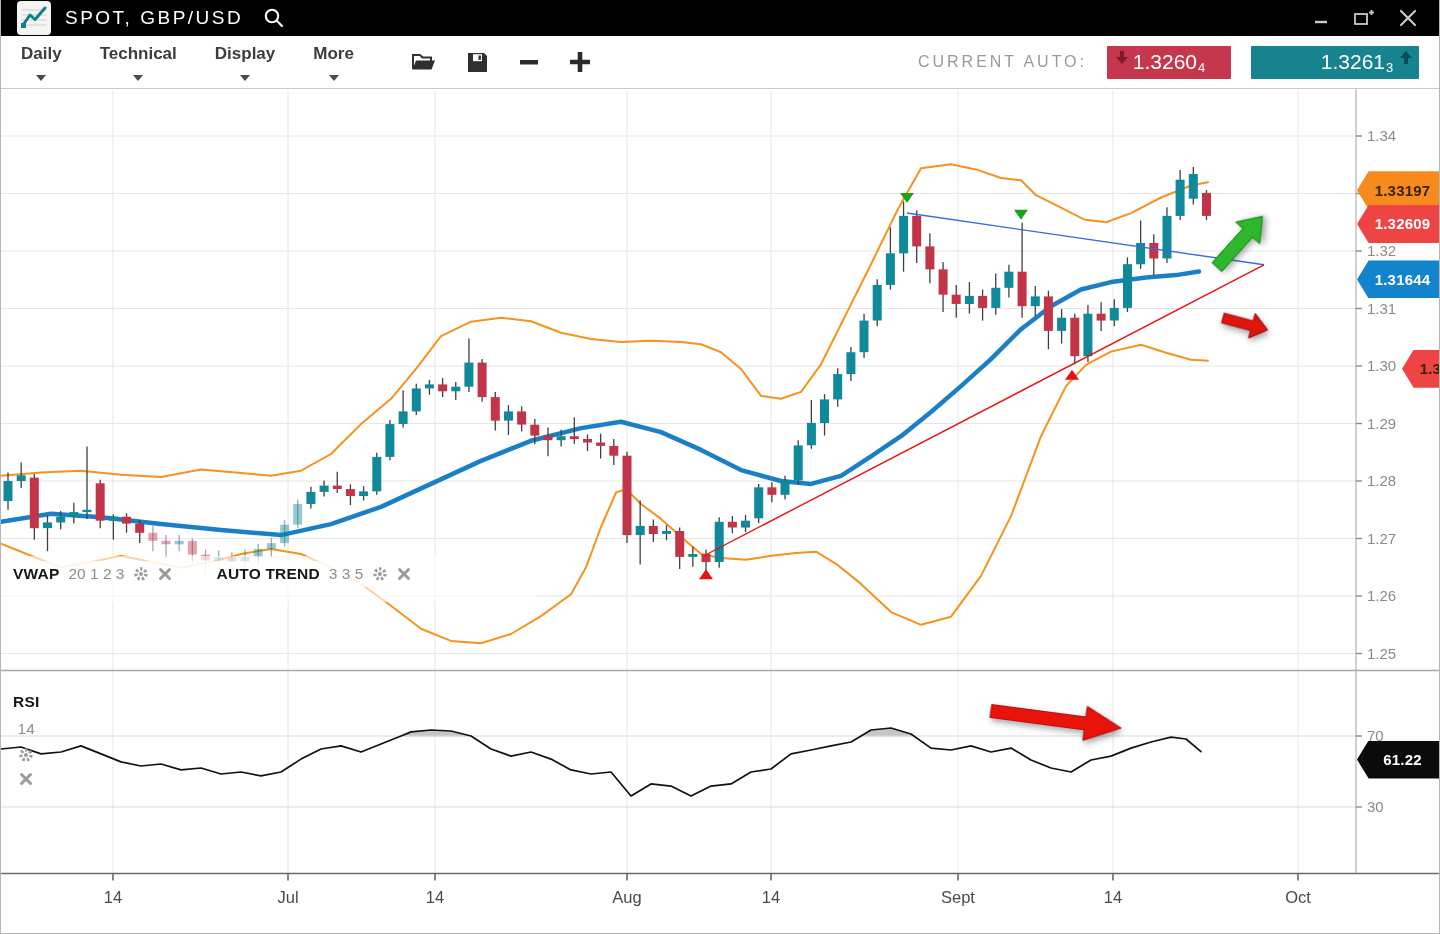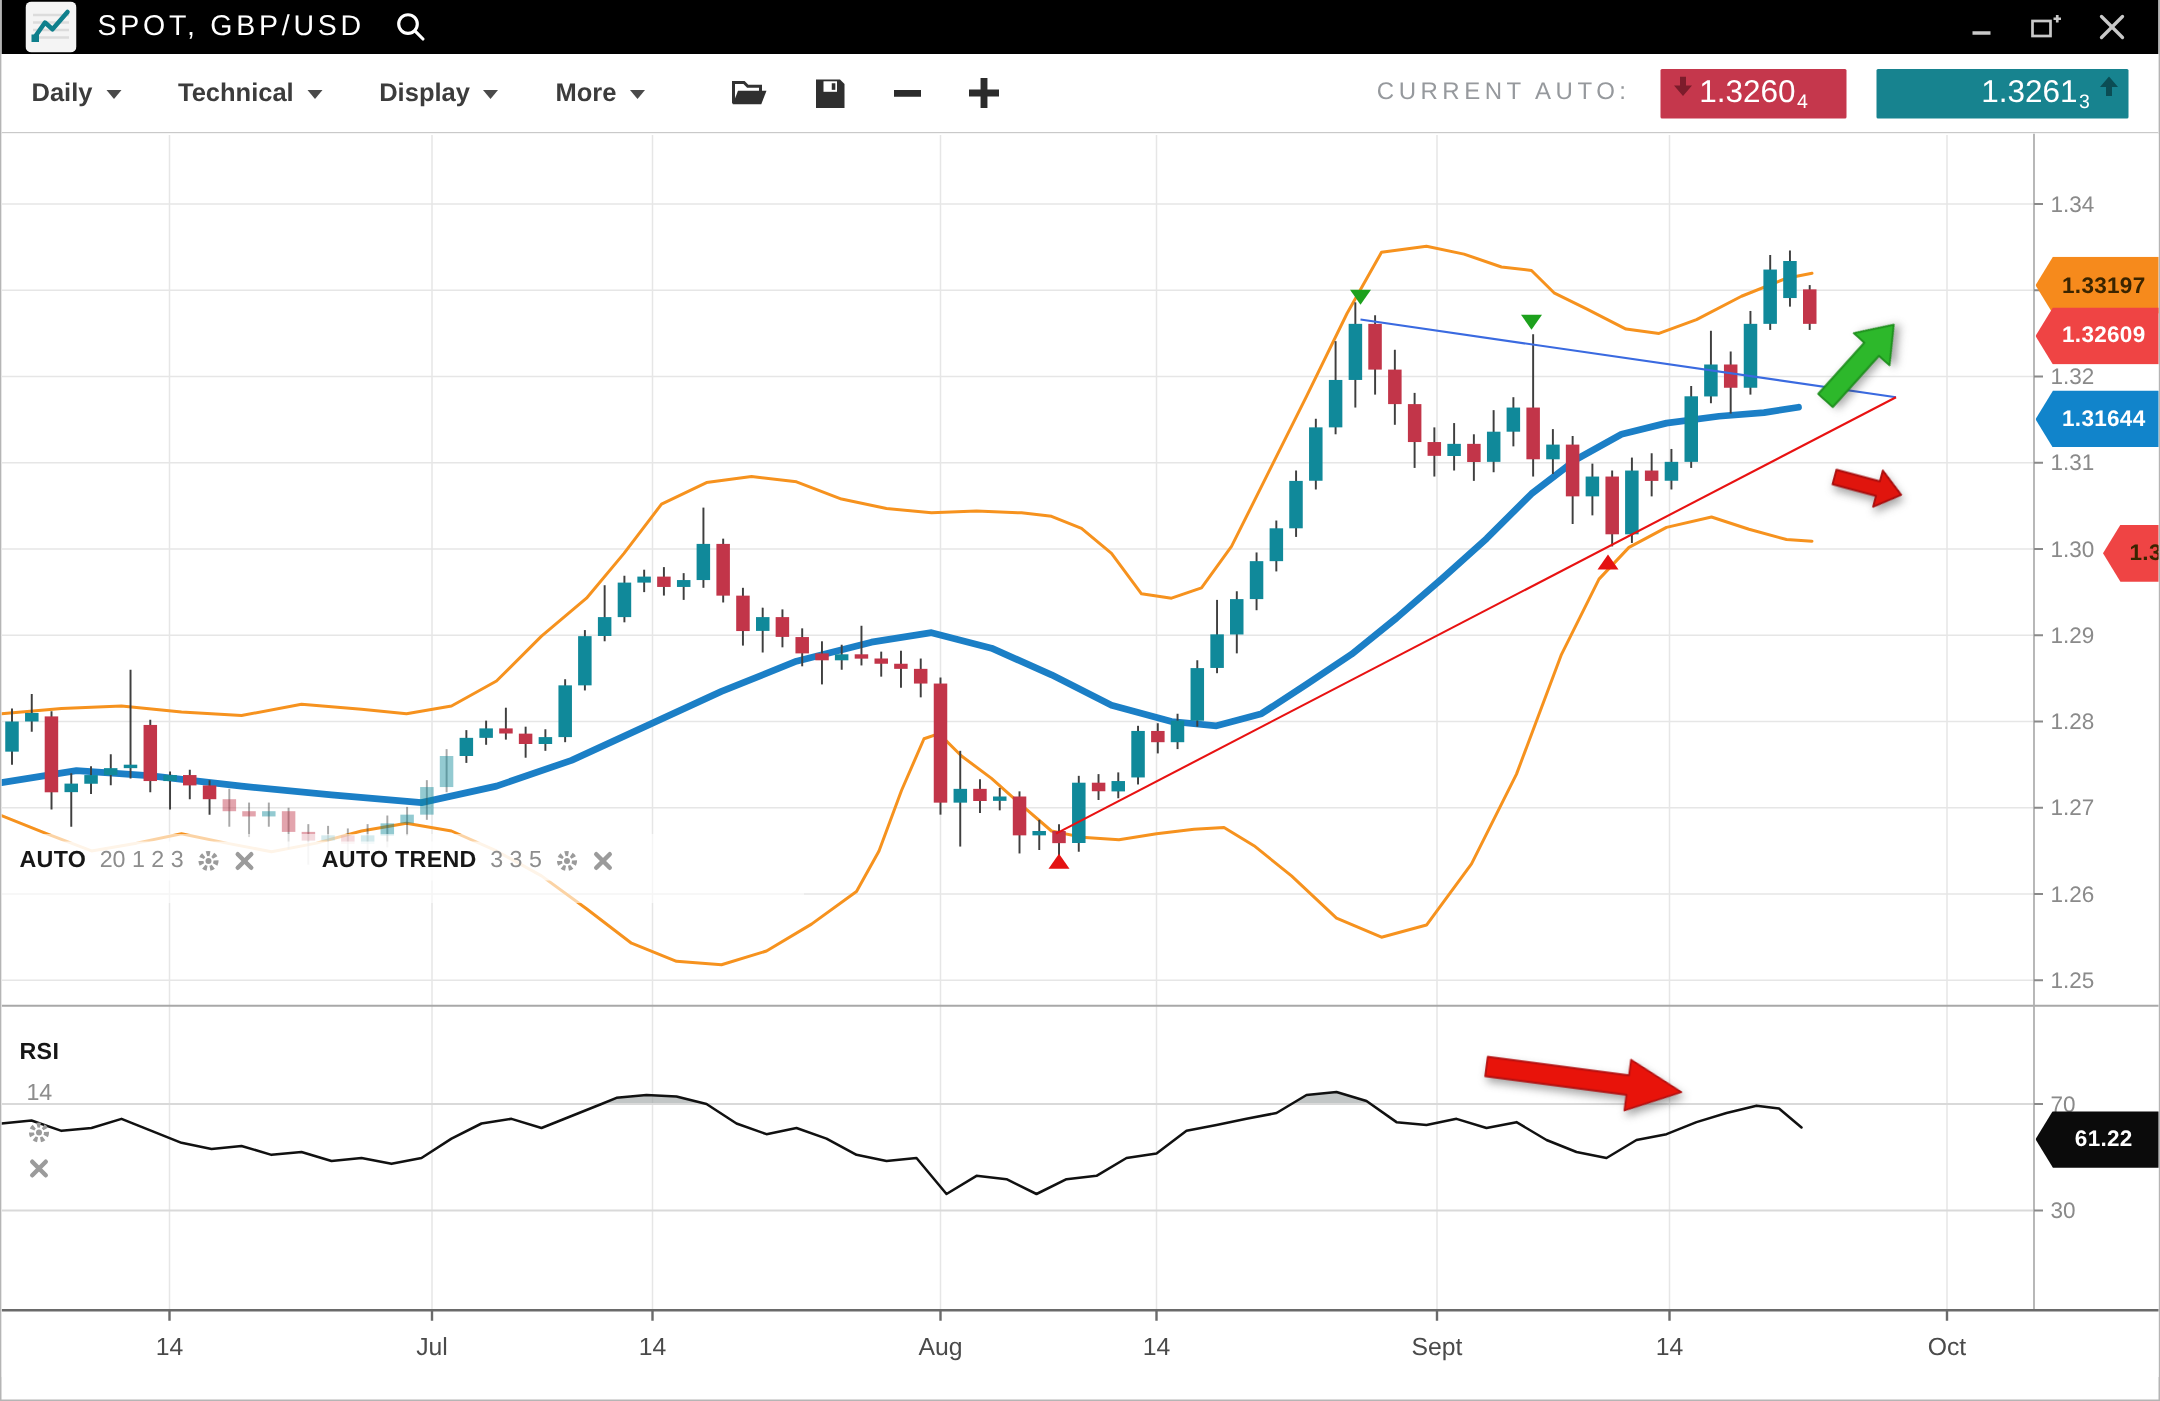--- a/index.html
+++ b/index.html
@@ -6,21 +6,21 @@
   .window{width:1440px;height:934px;box-sizing:border-box;border-left:1px solid #b5b5b5;border-right:1px solid #b5b5b5;border-bottom:1px solid #b5b5b5;overflow:hidden;background:#fff;position:relative;}
   
   .titlebar{height:36px;background:#000;display:flex;align-items:center;padding:0 16px;gap:14px;}
   .app-icon{width:34px;height:34px;flex:0 0 auto;}
   .title-text{color:#fff;font-size:19px;letter-spacing:2.5px;font-weight:400;white-space:nowrap;}
   .search-btn{margin-left:6px;cursor:pointer;display:flex;align-items:center;}
   .win-controls{margin-left:auto;display:flex;align-items:center;gap:24px;padding-right:6px;}
   .win-btn{cursor:pointer;display:flex;align-items:center;}
   
   .toolbar{height:53px;box-sizing:border-box;border-bottom:1px solid #c9c9c9;display:flex;align-items:center;padding:0 20px;background:#fff;}
-  .menu{display:flex;align-items:center;gap:9px;margin-right:38px;color:#3c3c3c;font-weight:700;font-size:17px;cursor:pointer;}
+  .menu{display:flex;align-items:center;gap:9px;margin-right:38px;color:#3c3c3c;font-weight:700;font-size:17px;cursor:pointer;flex-direction:column;}
   .caret{width:0;height:0;border-left:5px solid transparent;border-right:5px solid transparent;border-top:6px solid #4a4a4a;margin-top:2px;}
   .tool-btn{margin-right:30px;cursor:pointer;display:flex;align-items:center;}
   .price-area{margin-left:auto;display:flex;align-items:center;gap:20px;}
   .cp-label{color:#96999d;font-size:16px;letter-spacing:3px;font-weight:400;white-space:nowrap;}
   .price-box{width:124px;height:33px;color:#fff;font-size:21px;display:flex;align-items:center;justify-content:center;position:relative;border-radius:1px;}
   .price-box .sub{font-size:13px;align-self:flex-end;margin-bottom:4px;margin-left:1px;}
   .dir-arrow{position:absolute;top:5px;}
   .dir-down{left:9px;}
   .dir-up{right:7px;}
   
@@ -410,21 +410,21 @@
         <text x="770" y="919" font-size="16.5" fill="#4a4a4a" text-anchor="middle" font-weight="400">14</text>
         <line x1="957" y1="889.5" x2="957" y2="896.5" stroke="#6a6a6a" stroke-width="1.6" opacity="1"></line>
         <text x="957" y="919" font-size="16.5" fill="#4a4a4a" text-anchor="middle" font-weight="400">Sept</text>
         <line x1="1112" y1="889.5" x2="1112" y2="896.5" stroke="#6a6a6a" stroke-width="1.6" opacity="1"></line>
         <text x="1112" y="919" font-size="16.5" fill="#4a4a4a" text-anchor="middle" font-weight="400">14</text>
         <line x1="1297" y1="889.5" x2="1297" y2="896.5" stroke="#6a6a6a" stroke-width="1.6" opacity="1"></line>
         <text x="1297" y="919" font-size="16.5" fill="#4a4a4a" text-anchor="middle" font-weight="400">Oct</text>
       </svg>
 
     <div class="legend" style="left:4px;top:472px;">
-      <b>AUTO</b>
+      <b>VWAP</b>
       <span>20 1 2 3</span>
       <span class="icon-btn">
         <svg width="16" height="16" viewBox="0 0 16 16">
             <circle cx="8" cy="8" r="5" fill="none" stroke="#9b9b9b" stroke-width="3.4" stroke-dasharray="2.4 2"></circle>
             <circle cx="8" cy="8" r="2" fill="#9b9b9b"></circle>
           </svg>
       </span>
       <span class="icon-btn">
         <svg width="14" height="14" viewBox="0 0 14 14">
             <line x1="2.5" y1="2.5" x2="11.5" y2="11.5" stroke="#9b9b9b" stroke-width="3" stroke-linecap="round"></line>

